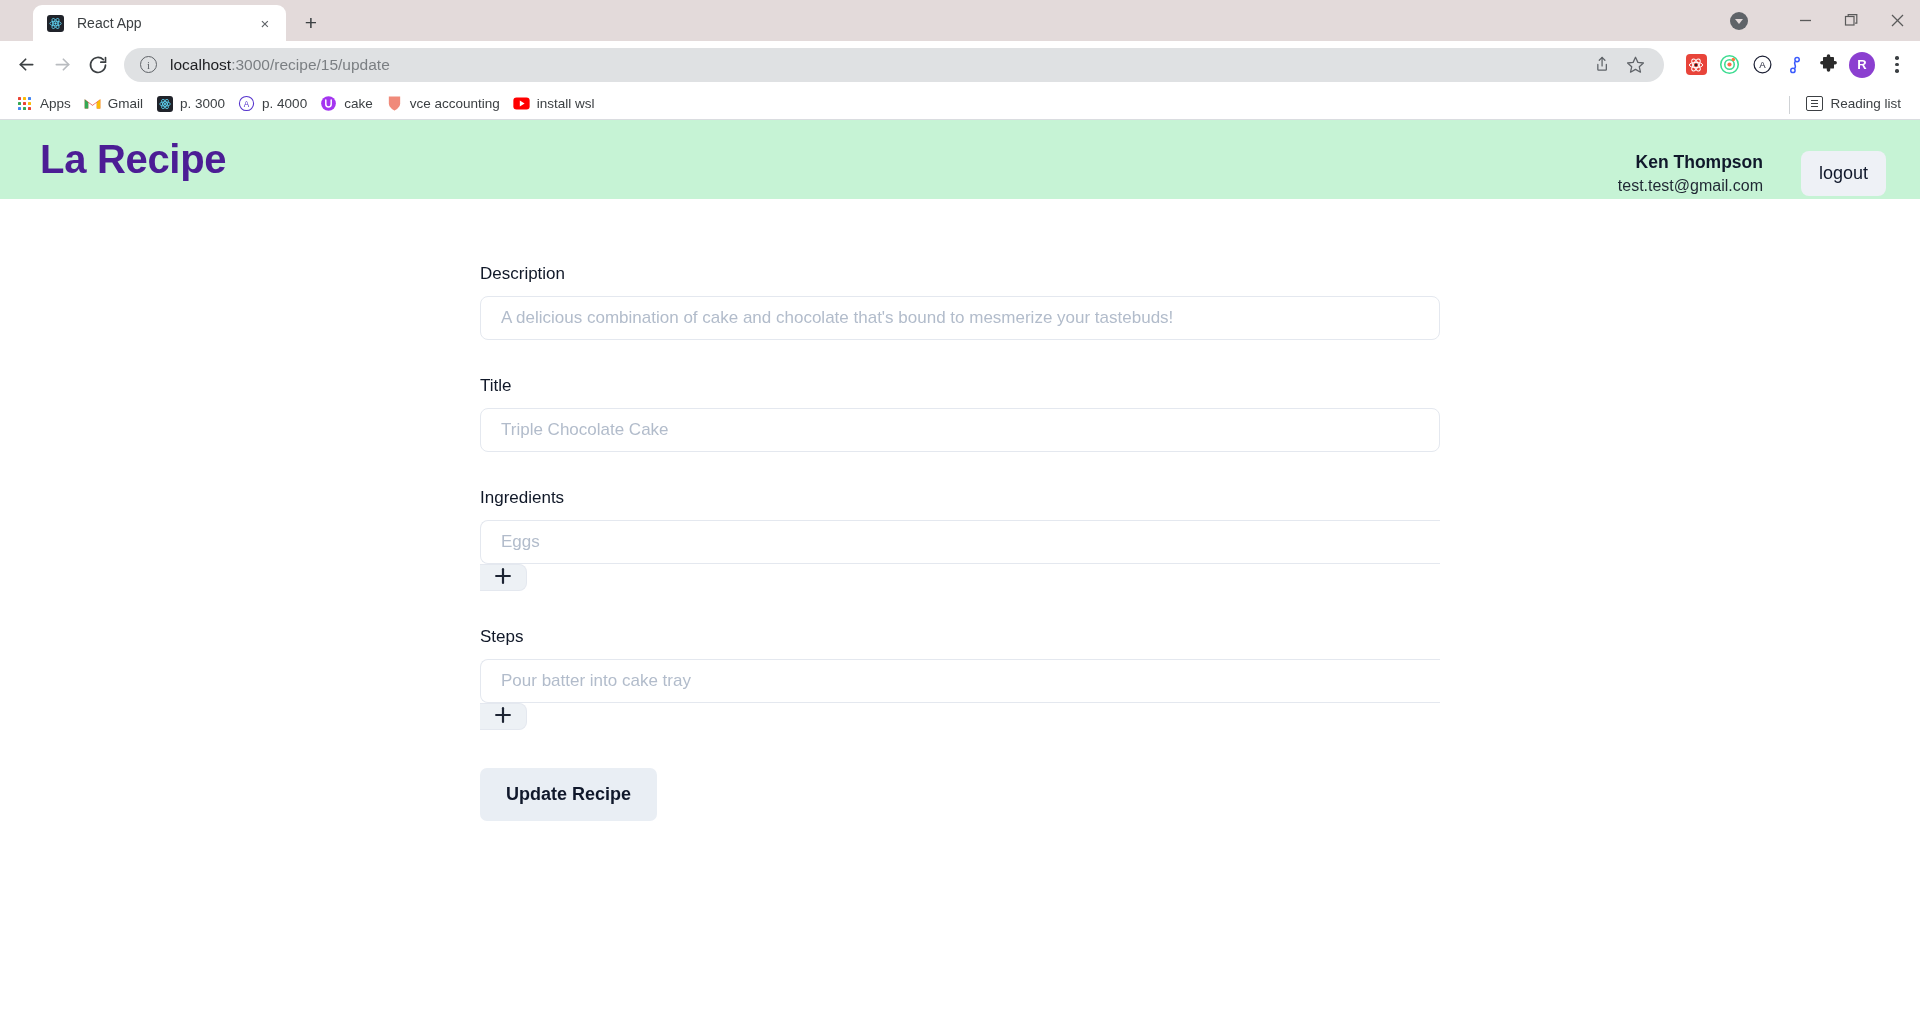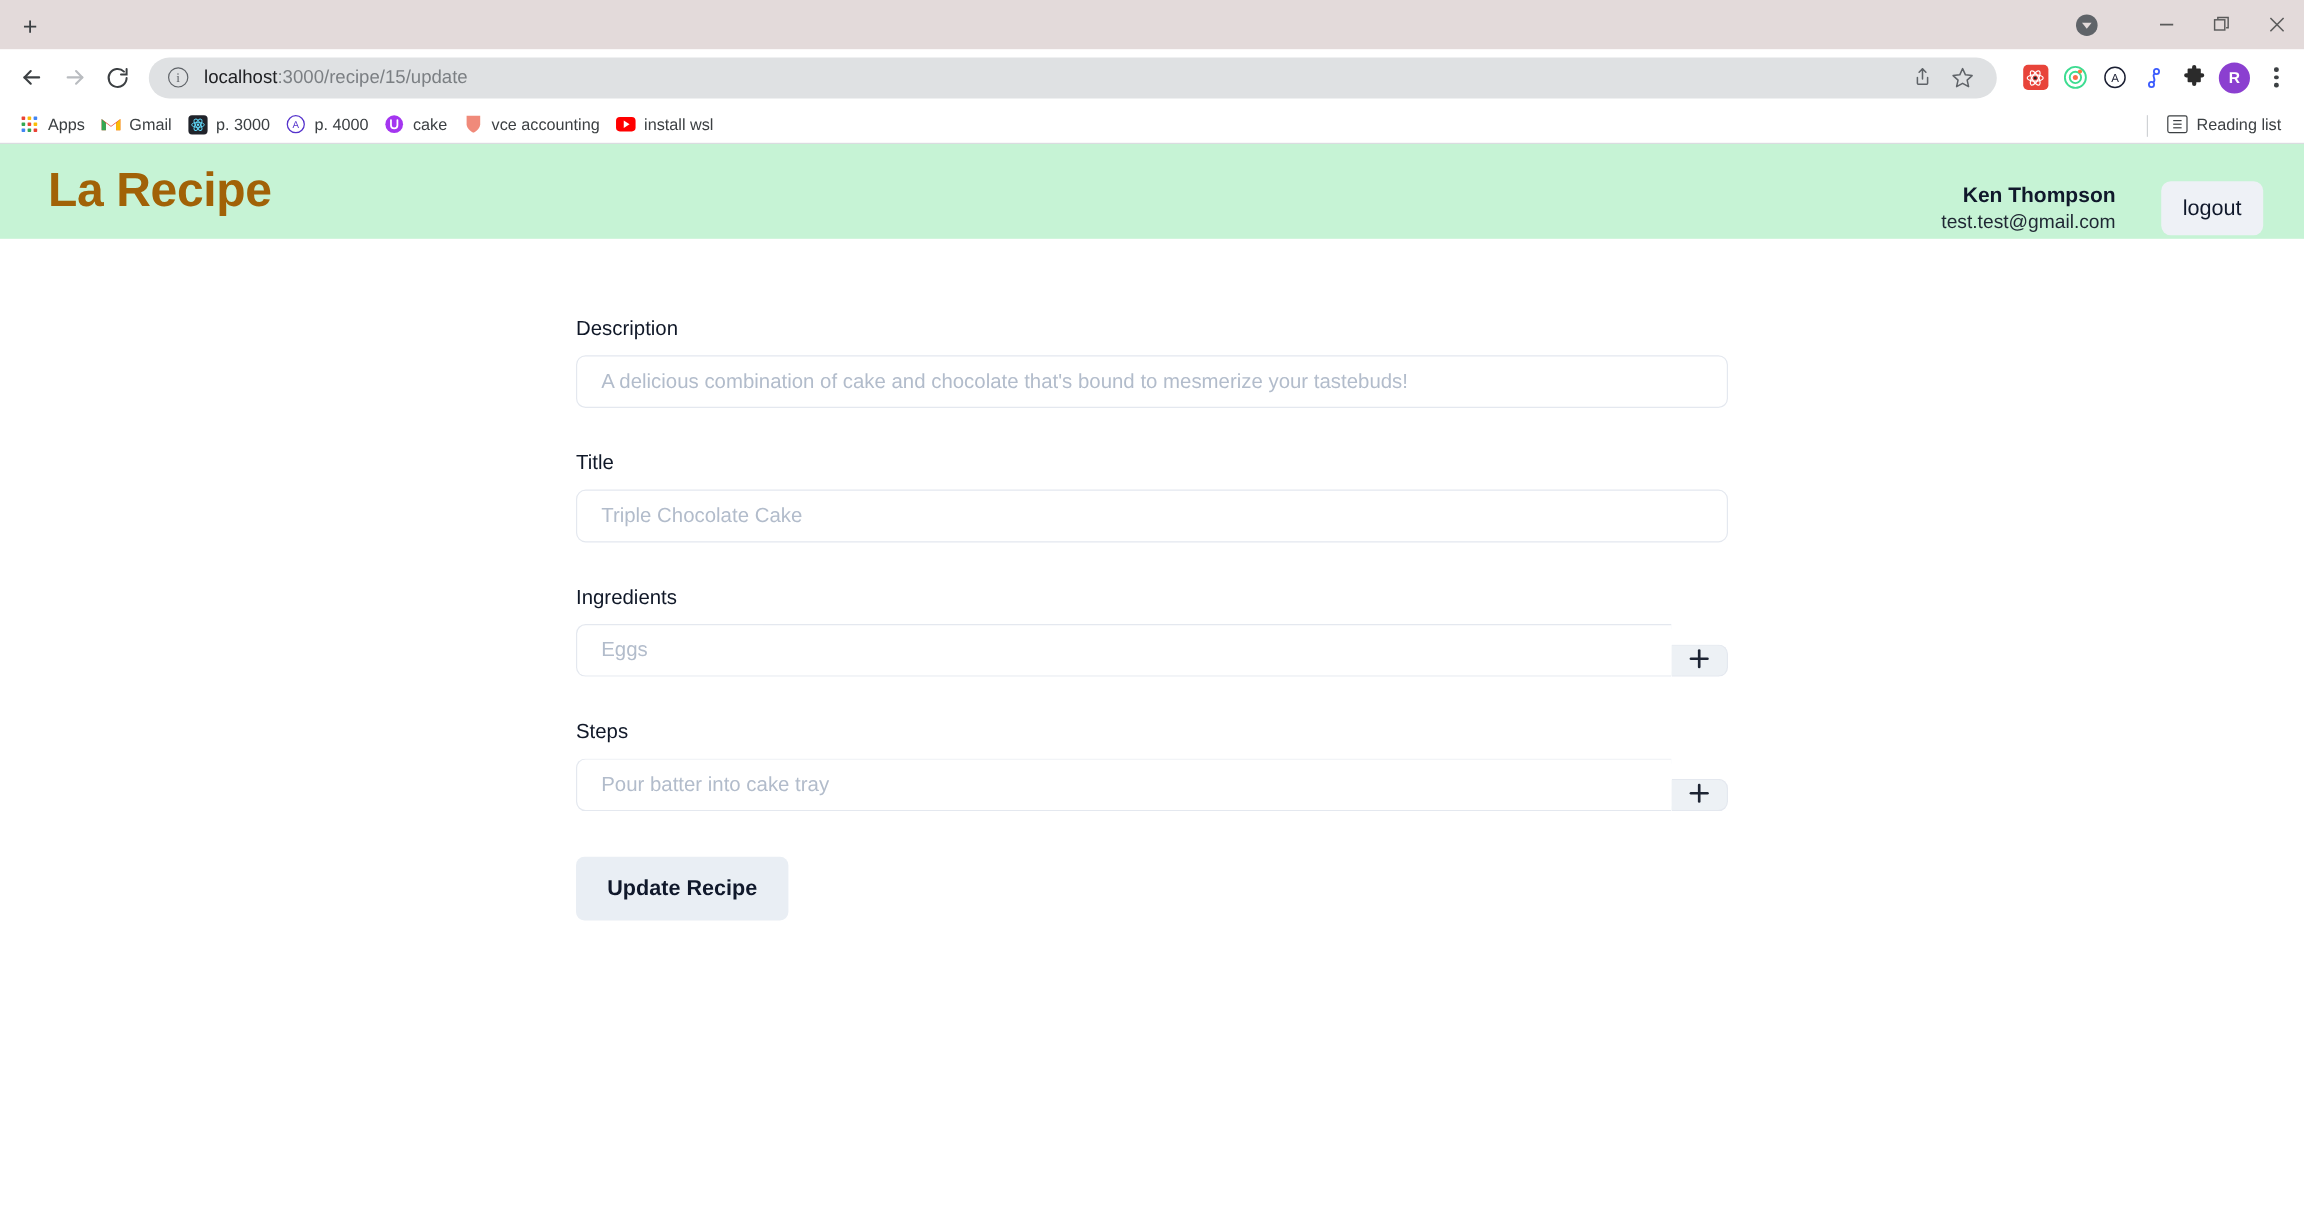--- a/index.html
+++ b/index.html
@@ -159,21 +159,21 @@
   
   .page { flex: 1 1 auto; background: #ffffff; overflow: hidden; }
 
   .app-header {
     height: 79px;
     background: #c6f3d5;
     display: flex; align-items: center;
     padding: 0 34px 0 40px;
   }
   .brand {
-    font-size: 40px; font-weight: bold; color: #a16207;
+    font-size: 40px; font-weight: bold; color: #4c1d95;
     letter-spacing: -0.3px;
   }
   .userbox { margin-left: auto; display: flex; align-items: center; gap: 38px; margin-top: 28px; }
   .usertext { text-align: right; line-height: 1.35; }
   .username { font-size: 17.5px; font-weight: bold; color: #10182b; }
   .useremail { font-size: 16px; color: #1f2733; }
   .logout-btn {
     background: #eef1f6; border: none; border-radius: 8px;
     padding: 12px 18px;
     font-family: "Liberation Sans", sans-serif;
@@ -190,21 +190,21 @@
   .input {
     width: 100%; height: 44px;
     border: 1px solid #e4e8ef; border-radius: 8px;
     background: #ffffff;
     padding: 0 20px;
     font-family: "Liberation Sans", sans-serif;
     font-size: 17px; color: #101828;
     outline: none;
   }
   .input::placeholder { color: #b2bccb; }
-  .input-group { display: flex; align-items: flex-end; }
+  .input-group { display: flex; align-items: flex-start; flex-direction: column; }
   .input-group .input {
     border-radius: 8px 0 0 8px;
     border-right: none;
   }
   .add-btn {
     width: 47px; flex: 0 0 auto;
     background: #edf1f5;
     border: 1px solid #e4e8ef;
     border-left: none;
     border-radius: 0 8px 8px 0;
@@ -218,20 +218,32 @@
     font-family: "Liberation Sans", sans-serif;
     font-size: 18px; font-weight: bold; color: #10182b;
   }
 </style>
 </head>
 <body>
 
 <div class="browser">
 
   <div class="tabstrip">
+    <div class="tab">
+      <span class="tab-favicon">
+        <svg width="13" height="13" viewBox="0 0 24 24">
+          <ellipse cx="12" cy="12" rx="10.5" ry="4.2" fill="none" stroke="#61dafb" stroke-width="1.5"></ellipse>
+          <ellipse cx="12" cy="12" rx="10.5" ry="4.2" fill="none" stroke="#61dafb" stroke-width="1.5" transform="rotate(60 12 12)"></ellipse>
+          <ellipse cx="12" cy="12" rx="10.5" ry="4.2" fill="none" stroke="#61dafb" stroke-width="1.5" transform="rotate(120 12 12)"></ellipse>
+          <circle cx="12" cy="12" r="2.1" fill="#61dafb"></circle>
+        </svg>
+      </span>
+      <span class="tab-title">React App</span>
+      <span class="tab-close">×</span>
+    </div>
     <div class="newtab">+</div>
 
     <div class="wincontrols">
       <span class="tabsearch">
           <i class="tri"></i>
         </span>
       <span class="wc">
         <svg width="13" height="13" viewBox="0 0 13 13">
             <line x1="1" y1="6.5" x2="12" y2="6.5" stroke="#5a5a5a" stroke-width="1.3"></line>
           </svg>

